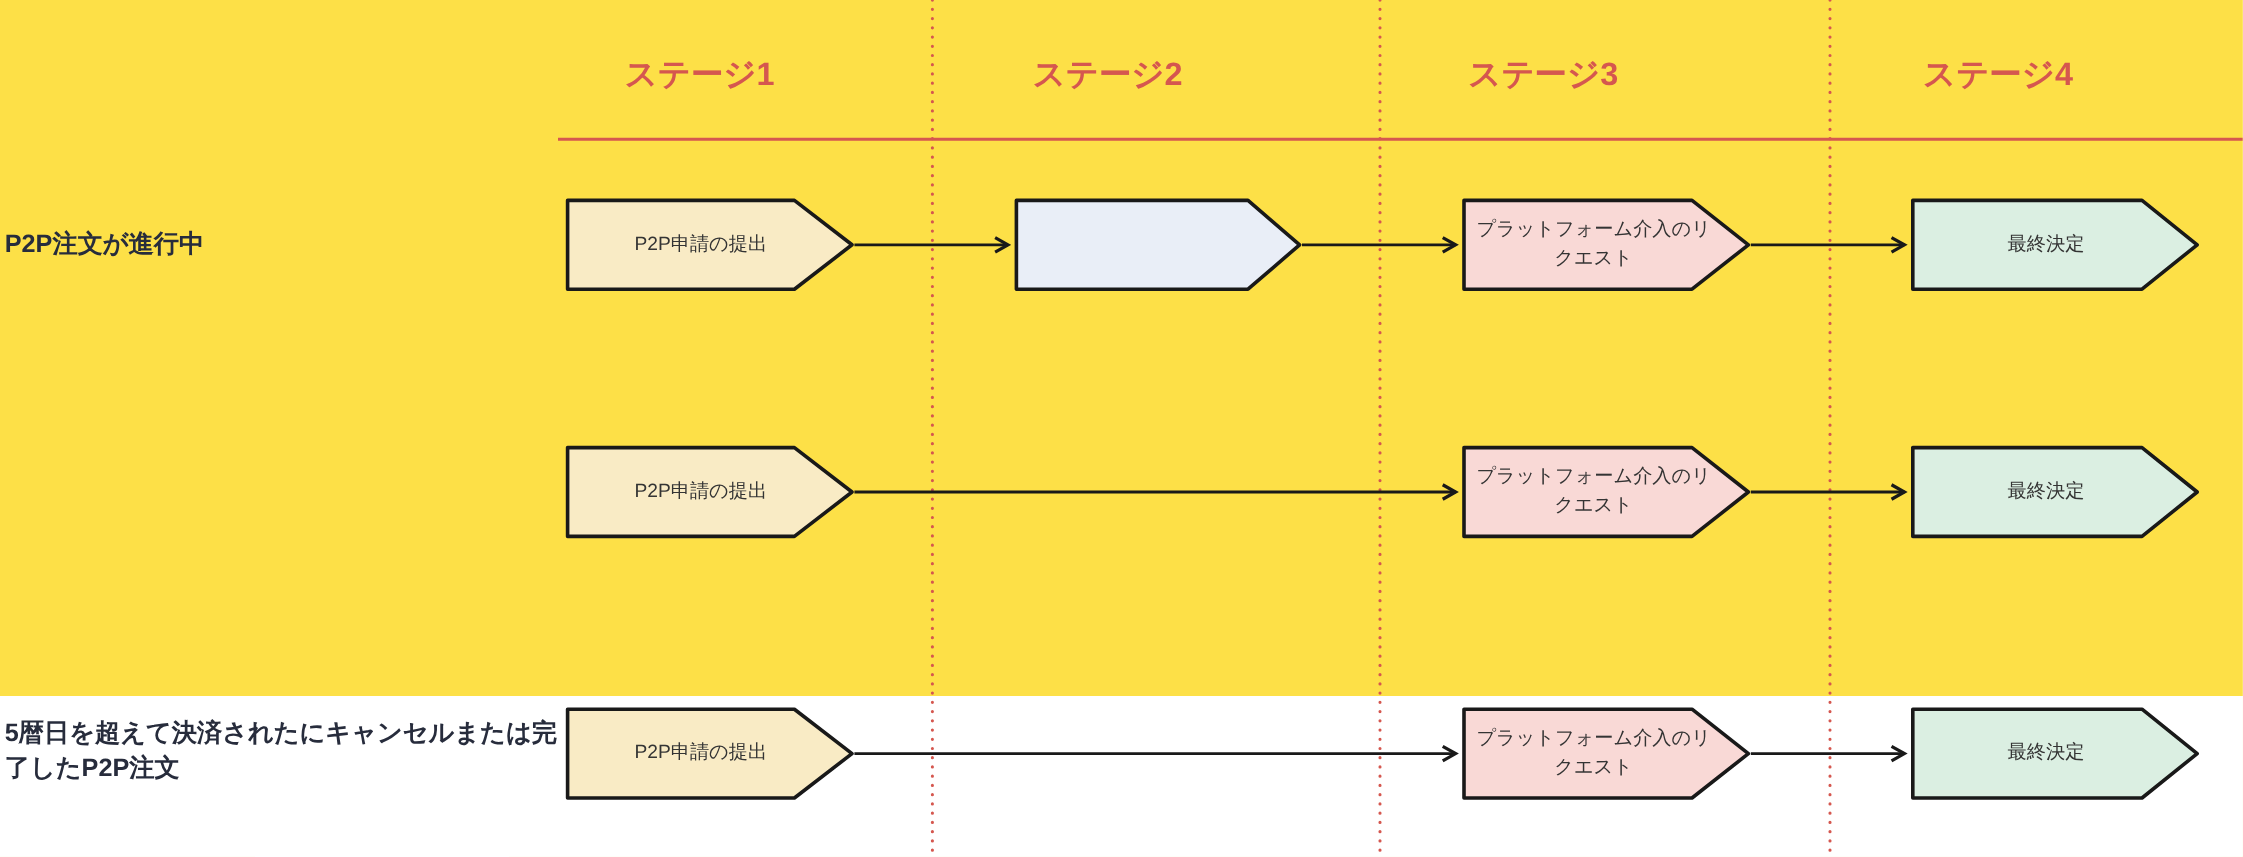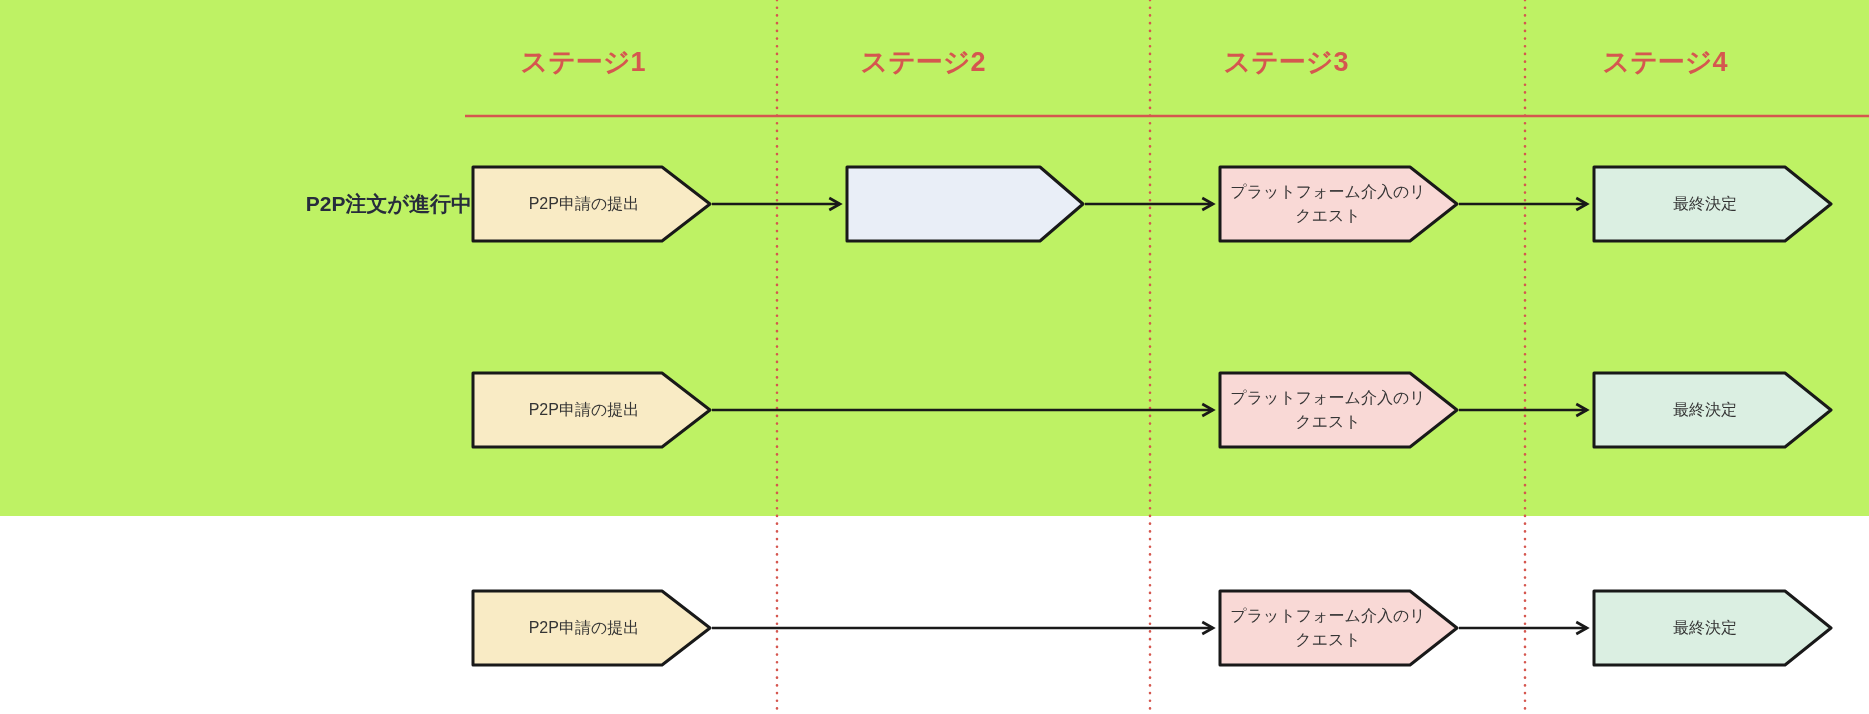--- a/index.html
+++ b/index.html
@@ -1,36 +1,36 @@
 <!DOCTYPE html>
 <html><head>
 <meta charset="utf-8">
 <style>
   html,body{margin:0;padding:0;background:#ffffff;}
   body{
     font-family:"Liberation Sans","DejaVu Sans",sans-serif;
     width:1869px;height:714px;overflow:hidden;
   }
-  .canvas{position:relative;width:1869px;height:516px;background:#bef264;}
+  .canvas{position:relative;width:1869px;height:580px;background:#fde047;}
   .bg-svg{position:absolute;left:0;top:0;}
 
   
   .shape{stroke:#191919;stroke-width:3;stroke-linejoin:round;}
   .arrow{stroke:#191919;stroke-width:2.3;fill:none;}
   .dotted{stroke-width:2.6;stroke-dasharray:0.1 7.6;stroke-linecap:round;fill:none;}
   .underline{stroke-width:2.4;fill:none;}
 
   
   .stage-h{
     position:absolute;top:44px;transform:translateX(-50%);
     font-size:27px;font-weight:700;color:#d5574f;white-space:nowrap;
   }
   .row-label{
     position:absolute;left:4px;width:468px;transform:translateY(-50%);
-    text-align:right;font-weight:700;font-size:21px;color:#272c3c;line-height:1.4;
+    text-align:left;font-weight:700;font-size:21px;color:#272c3c;line-height:1.4;
   }
   .step-text{
     position:absolute;height:74px;display:flex;align-items:center;justify-content:center;
     text-align:center;font-size:16px;color:#343434;line-height:1.5;
   }
 </style>
 </head>
 <body>
 
 <div class="canvas">
@@ -67,20 +67,21 @@
     <line class="arrow" x1="712" y1="628" x2="1213" y2="628" marker-end="url(#arrowhead)"></line>
     <line class="arrow" x1="1459" y1="628" x2="1587" y2="628" marker-end="url(#arrowhead)"></line>
   </svg>
 
   <div class="stage-h" style="left:583px">ステージ1</div>
   <div class="stage-h" style="left:923px">ステージ2</div>
   <div class="stage-h" style="left:1286px">ステージ3</div>
   <div class="stage-h" style="left:1665px">ステージ4</div>
 
   <div class="row-label" style="top:204px">P2P注文が進行中</div>
+  <div class="row-label" style="top:626px">5暦日を超えて決済されたにキャンセルまたは完了したP2P注文</div>
 
   <div class="step-text" style="left:473px;top:167px;width:222px">P2P申請の提出</div>
   <div class="step-text" style="left:1228px;top:167px;width:200px">プラットフォーム介入のリクエスト</div>
   <div class="step-text" style="left:1594px;top:167px;width:222px">最終決定</div>
 
   <div class="step-text" style="left:473px;top:373px;width:222px">P2P申請の提出</div>
   <div class="step-text" style="left:1228px;top:373px;width:200px">プラットフォーム介入のリクエスト</div>
   <div class="step-text" style="left:1594px;top:373px;width:222px">最終決定</div>
 
   <div class="step-text" style="left:473px;top:591px;width:222px">P2P申請の提出</div>

